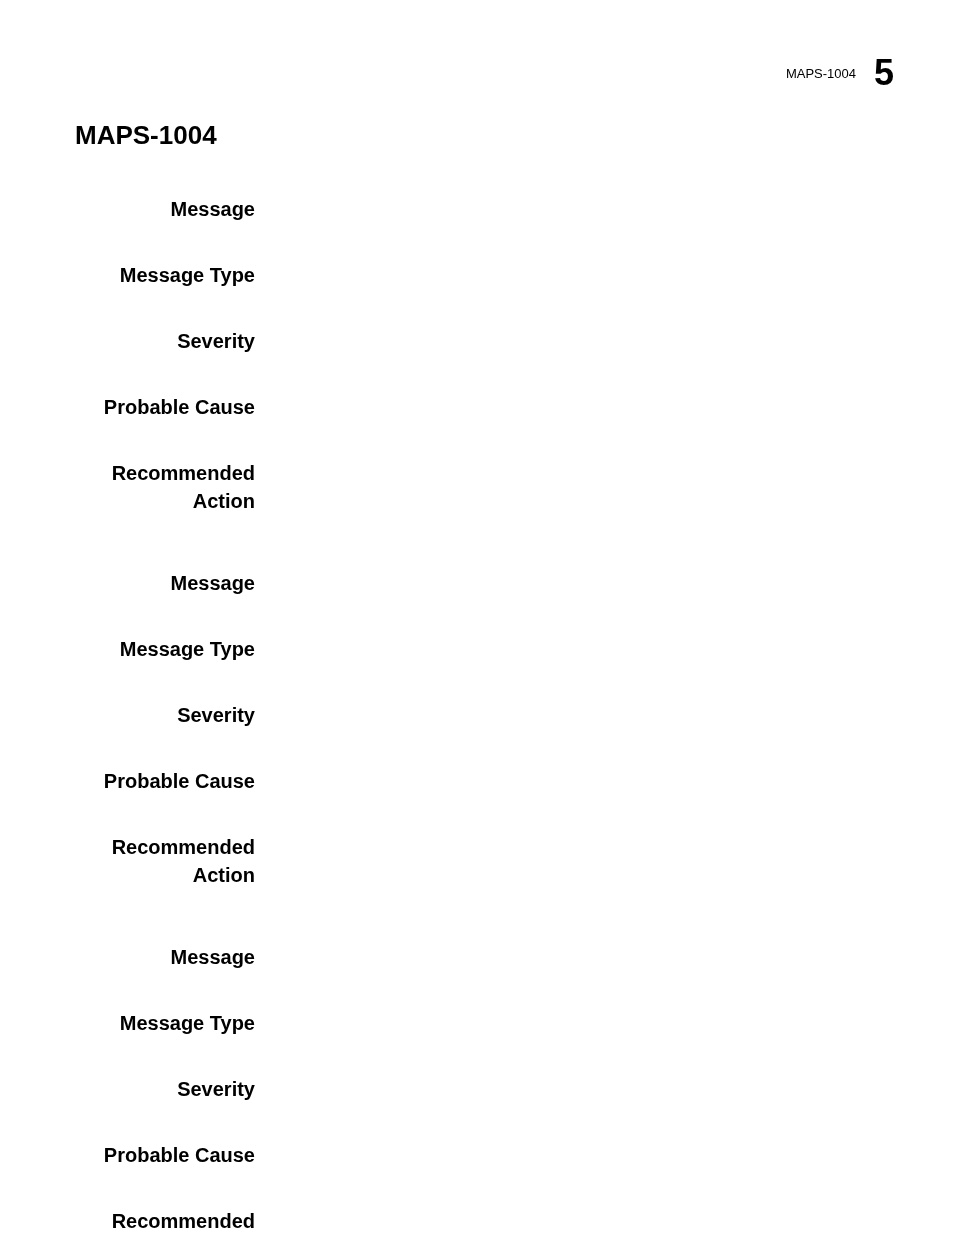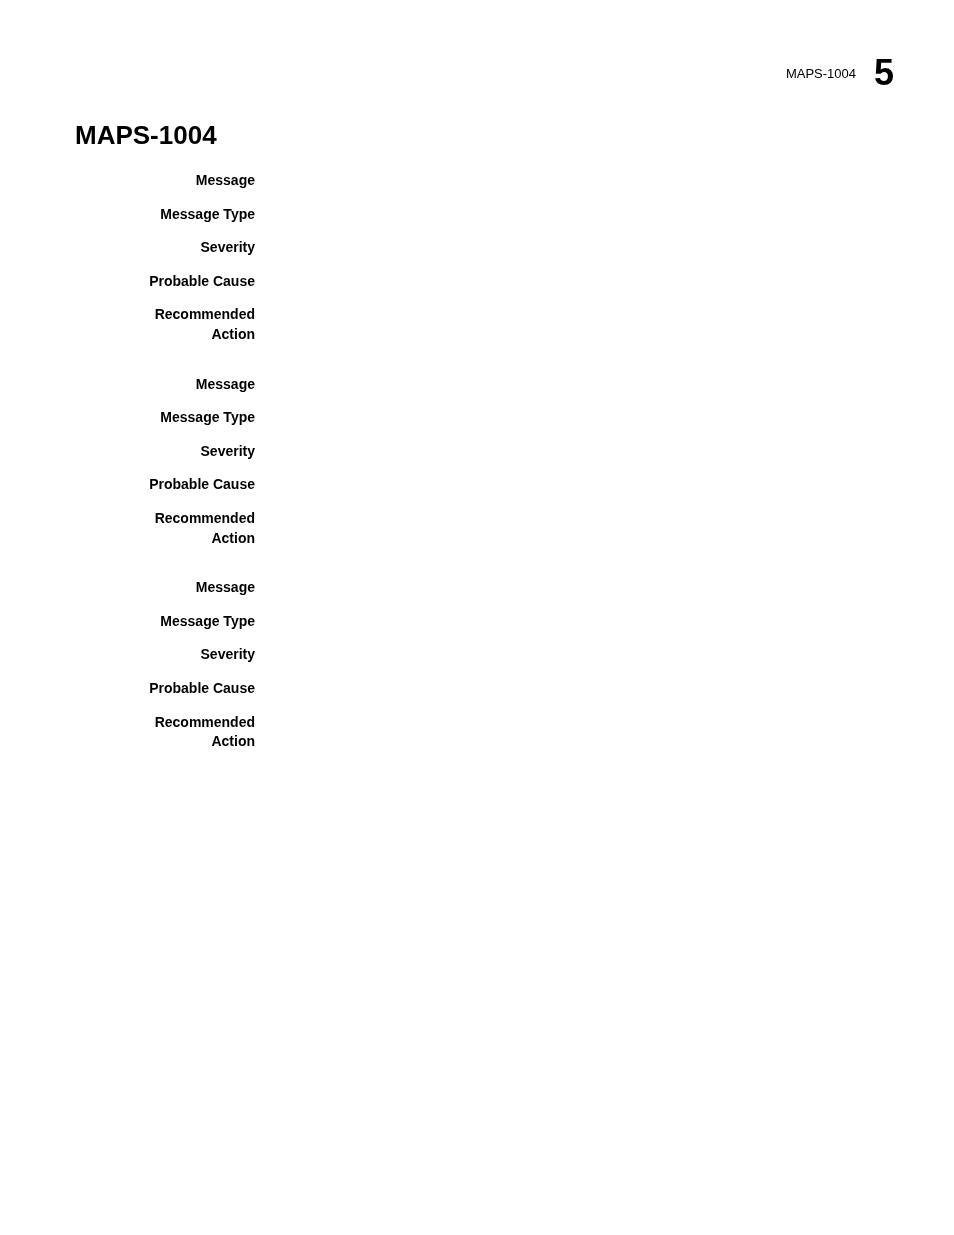--- a/index.html
+++ b/index.html
@@ -58,24 +58,25 @@
     .field-row {
       display: flex;
       margin-bottom: 14px;
     }
 
     .field-label {
       width: 200px;
       min-width: 200px;
       text-align: right;
       padding-right: 20px;
-      font-size: 14px;
+      font-size: 20px;
       font-weight: bold;
       color: #000;
       line-height: 1.4;
+      margin-top: 24px;
     }
 
     .field-value {
       flex: 1;
       font-size: 14px;
       color: #000;
     }
   </style>
 </head>
 <body>

